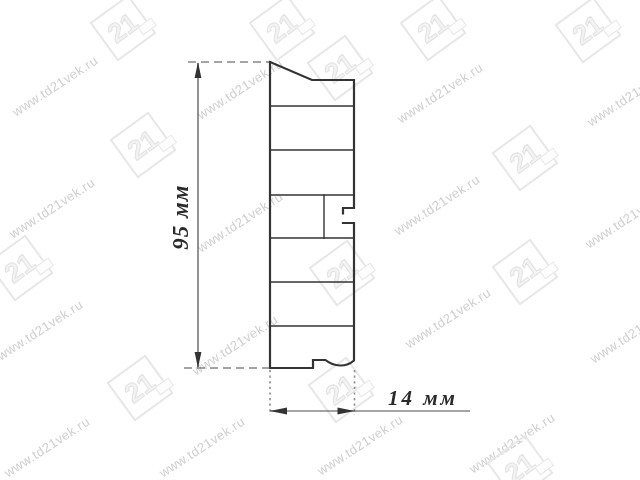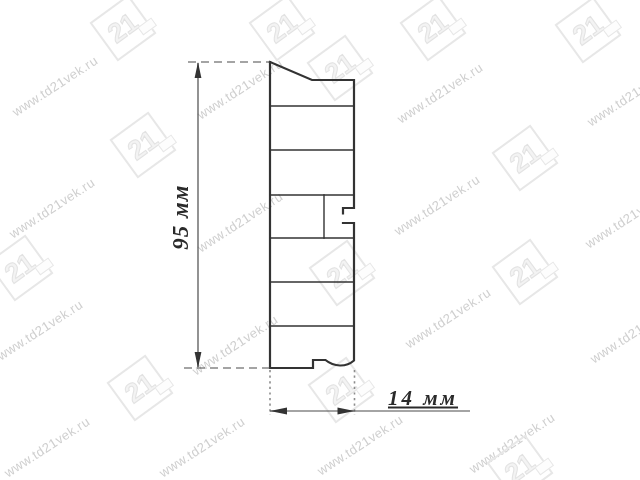--- a/index.html
+++ b/index.html
@@ -43,21 +43,20 @@
     color:#2a2a2a; white-space:nowrap;
     user-select:none;
   }
   #height-label {
     left:181px; top:217px; font-size:23px; letter-spacing:1px;
     transform:translate(-50%,-50%) rotate(-90deg);
   }
   #width-label {
     left:423px; top:398px; font-size:21px; letter-spacing:3px;
     transform:translate(-50%,-50%);
-    text-decoration:underline;
   }
 </style>
 </head>
 <body>
 
 <div id="stage">
 
   <div id="wm-layer">
       <div class="wm-text" style="left: 55px; top: 86px;">www.td21vek.ru</div>
       <div class="wm-text" style="left: 240px; top: 89px;">www.td21vek.ru</div>

